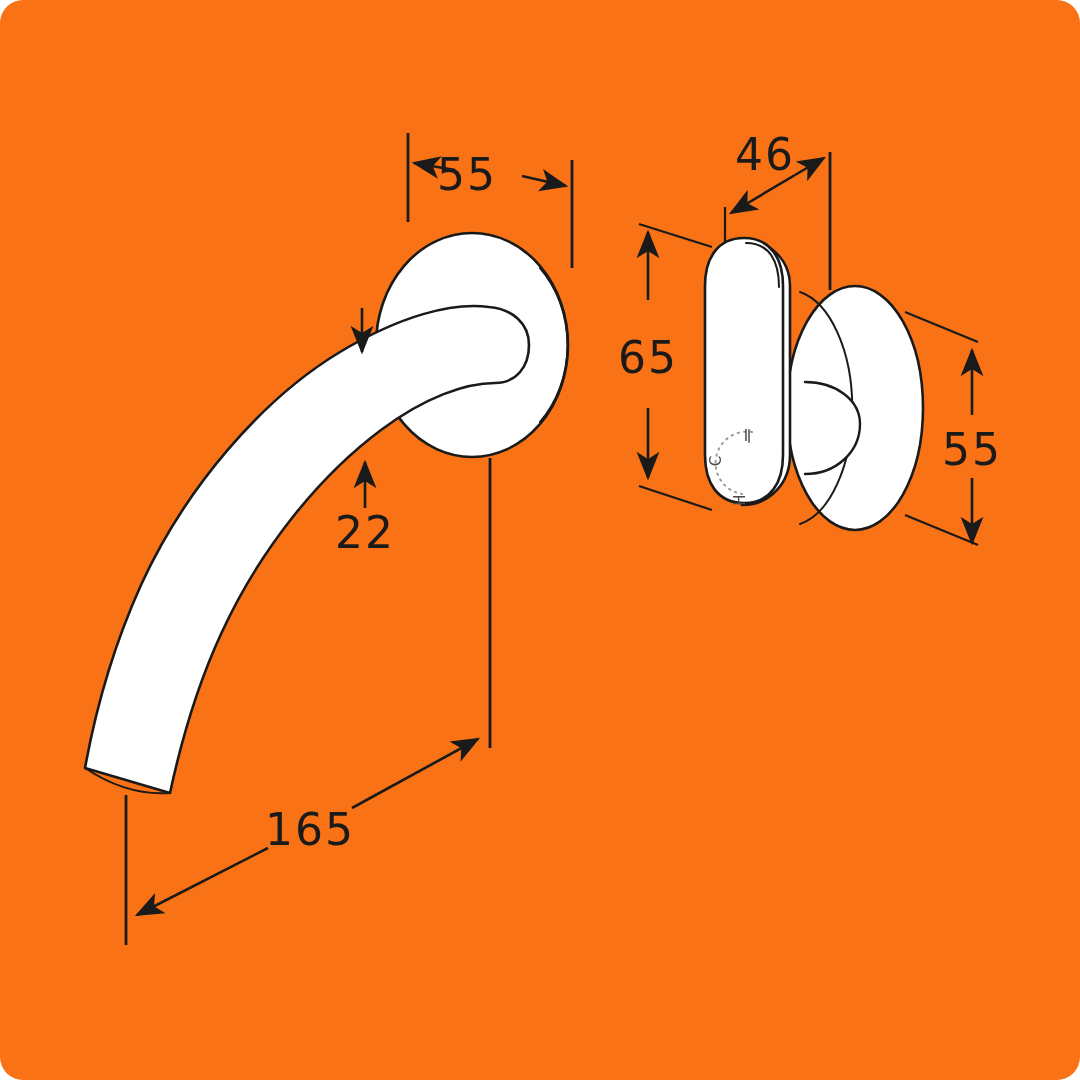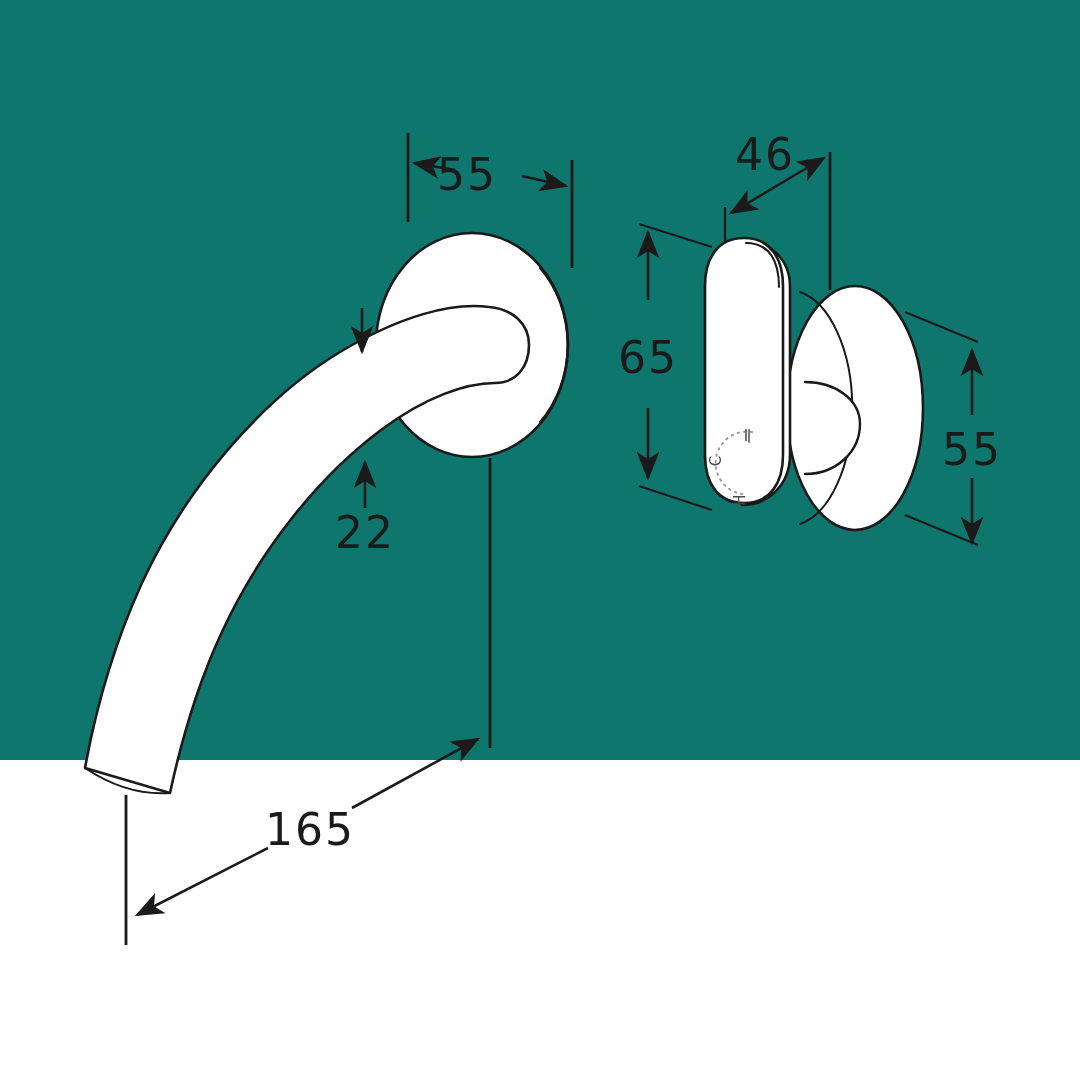--- a/index.html
+++ b/index.html
@@ -10,22 +10,23 @@
   }
   body {
     width: 1080px;
     height: 1080px;
     overflow: hidden;
     font-family: "DejaVu Sans", "Liberation Sans", sans-serif;
   }
   #drawing-root {
     position: relative;
     width: 1080px;
-    height: 760px;
-    background: #0f766e;
+    height: 1080px;
+    background: #f97316;
+    border-radius: 23px;
   }
   svg#tech-drawing {
     display: block;
     width: 1080px;
     height: 1080px;
   }
   .part-outline {
     fill: #ffffff;
     stroke: #1a1a1a;
     stroke-width: 2.6;

